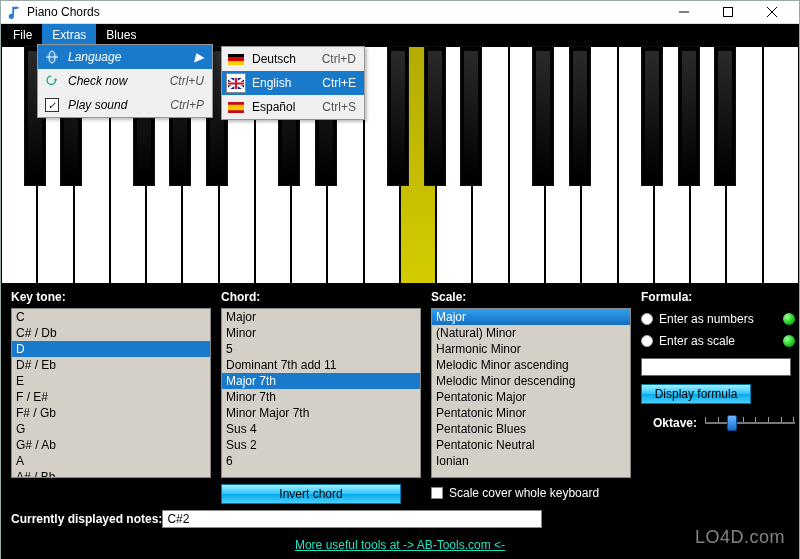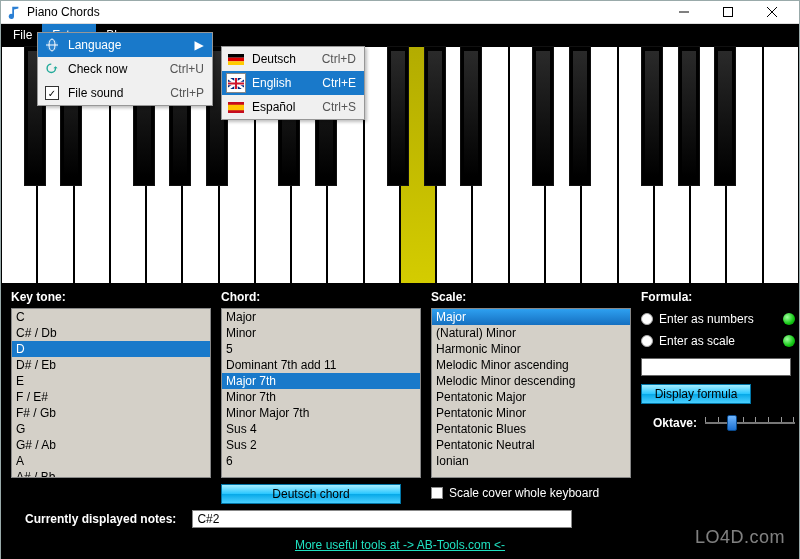--- a/index.html
+++ b/index.html
@@ -9,21 +9,21 @@
   .titlebar .icon { width: 14px; height: 14px; margin-right: 6px; }
   .titlebar .title { flex: 1; font-size: 12px; color: #000; }
   .winbtns { display: flex; gap: 2px; }
   .winbtn { width: 42px; height: 22px; display: flex; align-items: center; justify-content: center; font-size: 13px; color: #222; }
   .content { flex: 1; background: #000; position: relative; display: flex; flex-direction: column; }
   .menubar { height: 22px; background: #000; display: flex; align-items: stretch; color: #fff; padding-left: 2px; position: relative; }
   .menuitem { padding: 0 10px; display: flex; align-items: center; font-size: 12px; }
   .menuitem.active { background: #1979ca; }
   
   .dropdown { position: absolute; background: #f0f0f0; border: 1px solid #979797; box-shadow: 2px 2px 3px rgba(0,0,0,.25); z-index: 50; color: #000; }
-  .dd-extras { top: 8px; left: 36px; width: 176px; }
+  .dd-extras { top: 20px; left: 36px; width: 176px; font-style: italic; }
   .dd-row { height: 24px; display: flex; align-items: center; padding: 0 8px 0 4px; font-size: 12px; position: relative; }
   .dd-row .ico { width: 20px; height: 20px; margin-right: 6px; display: flex; align-items: center; justify-content: center; }
   .dd-row .lbl { flex: 1; }
   .dd-row .accel { color: #555; margin-left: 8px; }
   .dd-row .arrow { width: 10px; text-align: center; color: #333; }
   .dd-row.hl { background: #1979ca; color: #fff; }
   .dd-row.hl .accel, .dd-row.hl .arrow { color: #fff; }
   .dd-chk { width: 14px; height: 14px; border: 1px solid #333; display: flex; align-items: center; justify-content: center; font-size: 10px; background: #fff; }
   .dd-lang { top: 22px; left: 220px; width: 144px; }
   
@@ -51,21 +51,21 @@
   .green-dot { width: 12px; height: 12px; border-radius: 50%; background: radial-gradient(circle at 35% 35%, #9fff9f, #12c612 60%, #068006); }
   .formula-row { display: flex; align-items: center; justify-content: space-between; }
   .formula-input { width: 150px; height: 18px; background: #fff; border: 1px solid #666; margin-top: 6px; }
   .scale-chk-row { display: flex; align-items: center; gap: 6px; margin-top: 8px; font-size: 12px; }
   .chkbox { width: 12px; height: 12px; border: 1px solid #888; background: #fff; }
   .oktave-row { display: flex; align-items: center; gap: 8px; font-size: 12px; font-weight: bold; margin-top: 10px; margin-left: 12px; }
   .slider { position: relative; width: 90px; height: 18px; }
   .slider-track { position: absolute; top: 8px; left: 0; right: 0; height: 2px; background: #777; }
   .slider-tick { position: absolute; top: 3px; width: 1px; height: 5px; background: #999; }
   .slider-thumb { position: absolute; top: 1px; width: 10px; height: 16px; background: linear-gradient(#6fb6ff,#1b6fd0); border: 1px solid #0a4a8c; border-radius: 2px; }
-  .bottombar { padding: 4px 10px 4px 24px; background: #000; color: #fff; display: flex; align-items: center; gap: 16px; }
+  .bottombar { padding: 4px 10px 4px 10px; background: #000; color: #fff; display: flex; align-items: center; }
   .bottombar .bl { font-size: 12px; font-weight: bold; }
   .notes-field { flex: 0 0 380px; height: 18px; background: #fff; color: #000; border: 1px solid #888; padding: 1px 4px; font-size: 12px; }
   .linkrow { text-align: center; padding: 6px 0 10px; background: #000; }
   .linkrow a { color: #1fe0c0; font-size: 12px; text-decoration: underline; }
   .watermark { position: absolute; right: 14px; bottom: 14px; color: rgba(255,255,255,.5); font-size: 18px; letter-spacing: .5px; font-family: Arial, sans-serif; }
   
   .listbox::-webkit-scrollbar { width: 15px; }
   .listbox::-webkit-scrollbar-track { background: #e9e9e9; }
   .listbox::-webkit-scrollbar-thumb { background: #c4c4c4; border: 1px solid #999; }
   .listbox::-webkit-scrollbar-button { background: #d8d8d8; height: 14px; border: 1px solid #999; }
@@ -127,21 +127,21 @@
                 <path d="M7 2a5 5 0 1 0 5 5h-2l3-3 3 3h-2A7 7 0 1 1 7 0z" transform="scale(.7) translate(2 2)" fill="#2a9"></path>
               </svg>
           </span>
           <span class="lbl">Check now</span>
           <span class="accel">Ctrl+U</span>
         </div>
         <div class="dd-row">
           <span class="ico">
             <span class="dd-chk">✓</span>
           </span>
-          <span class="lbl">File sound</span>
+          <span class="lbl">Play sound</span>
           <span class="accel">Ctrl+P</span>
         </div>
       </div>
 
       <div class="dropdown dd-lang">
         <div class="dd-row">
           <span class="ico">
             <svg width="16" height="11">
                 <rect width="16" height="3.67" fill="#000"></rect>
                 <rect y="3.67" width="16" height="3.67" fill="#d00"></rect>
@@ -246,21 +246,21 @@
             <div>Minor</div>
             <div>5</div>
             <div>Dominant 7th add 11</div>
             <div class="sel">Major 7th</div>
             <div>Minor 7th</div>
             <div>Minor Major 7th</div>
             <div>Sus 4</div>
             <div>Sus 2</div>
             <div>6</div>
           </div>
-        <div class="btn-cyan">Deutsch chord</div>
+        <div class="btn-cyan">Invert chord</div>
       </div>
 
       <div>
         <div class="plabel">Scale:</div>
         <div class="listbox blue" id="scale-list">
             <div class="sel">Major</div>
             <div>(Natural) Minor</div>
             <div>Harmonic Minor</div>
             <div>Melodic Minor ascending</div>
             <div>Melodic Minor descending</div>

